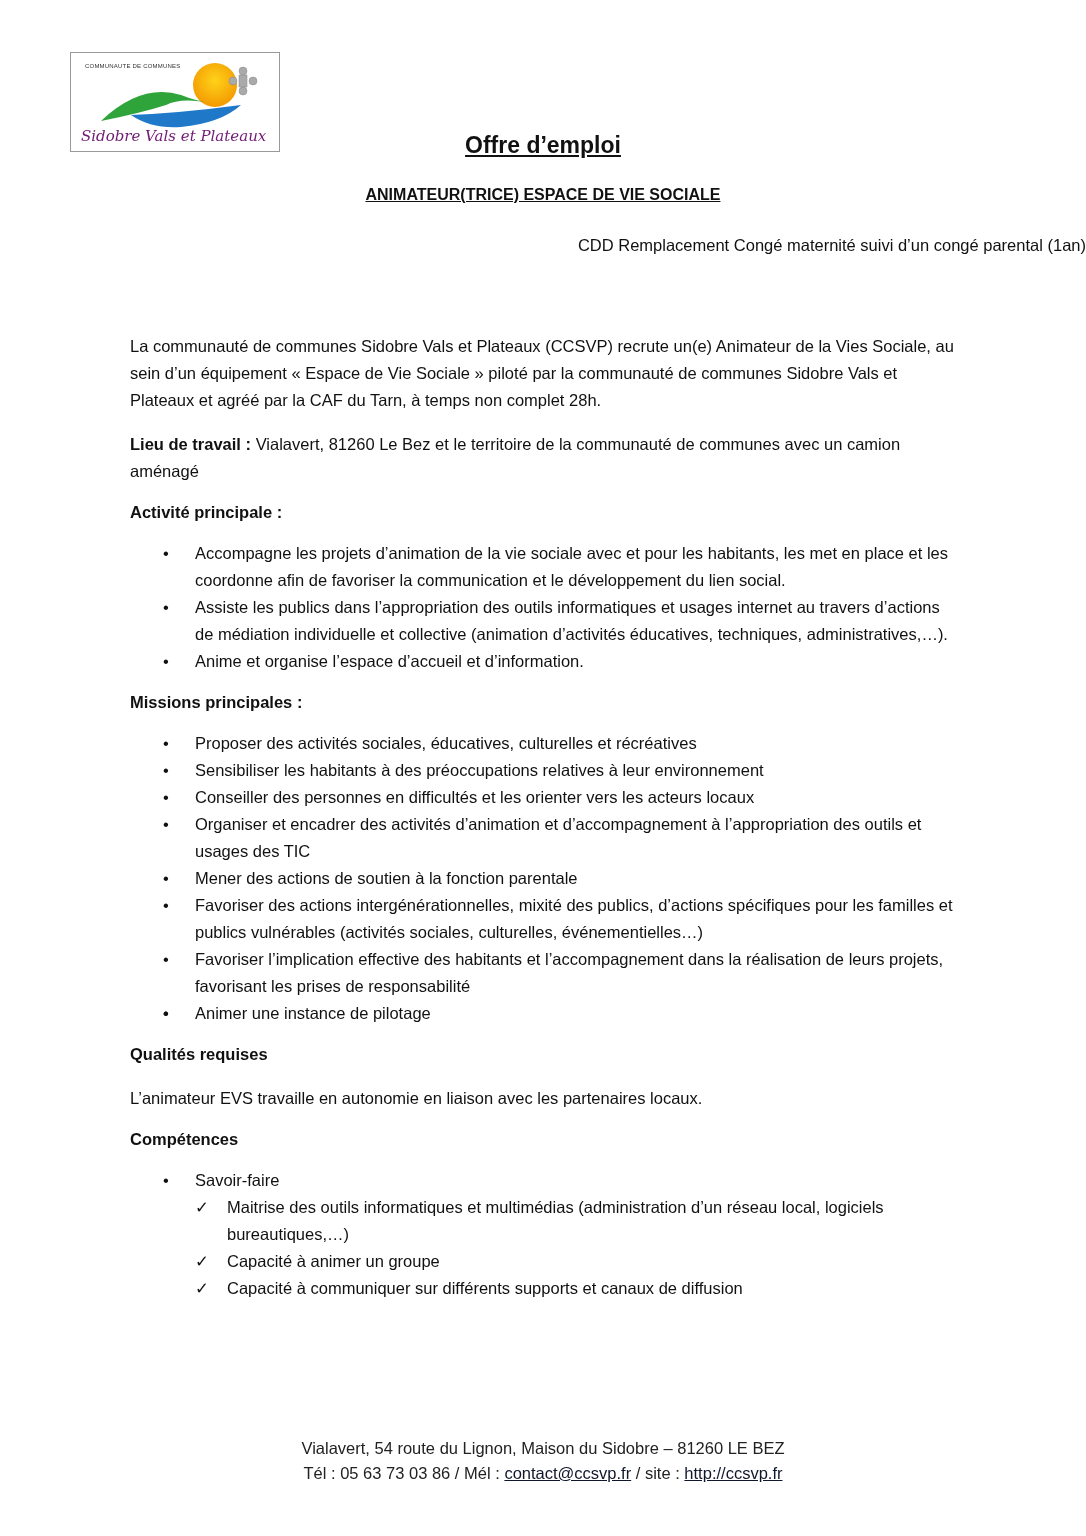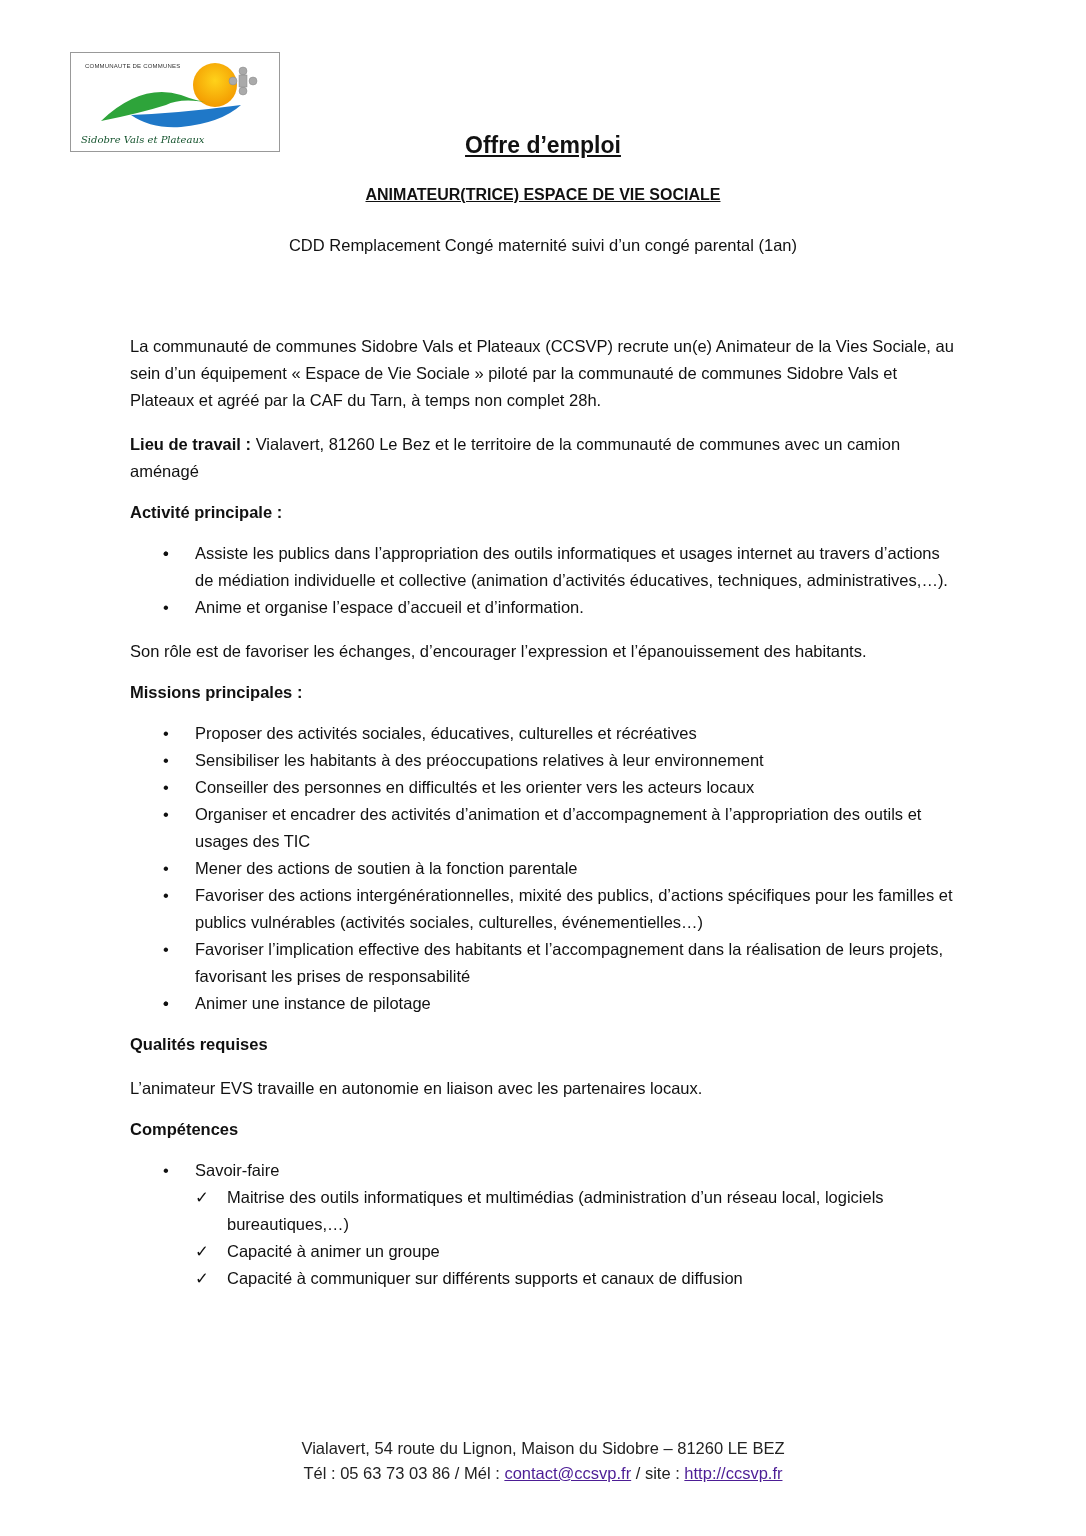--- a/index.html
+++ b/index.html
@@ -2,38 +2,38 @@
 <html><head>
 <meta charset="utf-8">
 <style>
   html, body { margin: 0; padding: 0; background: #ffffff; }
   body { width: 1086px; height: 1536px; position: relative; overflow: hidden;
          font-family: "Liberation Sans", sans-serif; color: #111; }
   .logo { position: absolute; left: 70px; top: 52px; width: 210px; height: 100px;
           border: 1px solid #999; background: #fff; box-sizing: border-box; }
   .logo .small { position: absolute; left: 14px; top: 10px; font-size: 6px; letter-spacing: 0.2px; color: #333; }
   .logo .script { position: absolute; left: 10px; bottom: 6px; font-family: "DejaVu Serif", serif; font-style: italic;
-                  font-size: 10px; color: #14532d; white-space: nowrap; }
+                  font-size: 15px; color: #701a75; white-space: nowrap; }
   .logo svg { position: absolute; left: 0; top: 0; }
   .title1 { position: absolute; left: 0; width: 1086px; top: 132px; text-align: center;
             font-size: 23px; font-weight: bold; text-decoration: underline; }
   .title2 { position: absolute; left: 0; width: 1086px; top: 186px; text-align: center;
             font-size: 16px; font-weight: bold; text-decoration: underline; }
-  .subtitle { position: absolute; left: 0; width: 1086px; top: 236px; text-align: center; font-size: 16.5px; }
+  .subtitle { position: absolute; left: 0; width: 1086px; top: 236px; text-align: right; font-size: 16.5px; }
   .content { position: absolute; left: 130px; top: 316px; width: 830px; font-size: 16.5px; line-height: 27px; }
   .content p { margin: 17px 0 14px 0; }
   .content .h { font-weight: bold; margin: 0 0 14px 0; }
   ul.bul { list-style: none; margin: 0 0 14px 0; padding: 0; }
   ul.bul li { position: relative; padding-left: 65px; }
   ul.bul li .dot { position: absolute; left: 33px; top: 0; }
   ul.chk { list-style: none; margin: 0; padding: 0; }
   ul.chk li { position: relative; padding-left: 97px; }
   ul.chk li .ck { position: absolute; left: 65px; top: 0; }
   .footer { position: absolute; left: 0; width: 1086px; top: 1436px; text-align: center; font-size: 16.5px; line-height: 25px; color: #222; }
-  .footer a { color: #4c1d95; text-decoration: underline; }
+  .footer a { color: #0f172a; text-decoration: underline; }
 </style>
 </head>
 <body>
 
 <div class="logo">
   <svg width="210" height="100" viewBox="0 0 210 100">
     <defs>
       <radialGradient id="sun" cx="50%" cy="40%" r="60%">
         <stop offset="0%" stop-color="#ffd21a"></stop>
         <stop offset="100%" stop-color="#f39a00"></stop>
@@ -57,25 +57,24 @@
 <div class="title1">Offre d’emploi</div>
 <div class="title2">ANIMATEUR(TRICE) ESPACE DE VIE SOCIALE</div>
 <div class="subtitle">CDD Remplacement Congé maternité suivi d’un congé parental (1an)</div>
 
 <div class="content">
   <p>La communauté de communes Sidobre Vals et Plateaux (CCSVP) recrute un(e) Animateur de la Vies Sociale, au sein d’un équipement « Espace de Vie Sociale » piloté par la communauté de communes Sidobre Vals et Plateaux et agréé par la CAF du Tarn, à temps non complet 28h.</p>
   <p><b>Lieu de travail :</b><span> Vialavert, 81260 Le Bez et le territoire de la communauté de communes avec un camion aménagé</span></p>
 
   <div class="h">Activité principale :</div>
   <ul class="bul">
-    <li><span class="dot">•</span></li>
+    <li><span class="dot">•</span><span>Accompagne les projets d’animation de la vie sociale avec et pour les habitants, les met en place et les coordonne afin de favoriser la communication et le développement du lien social.</span></li>
     <li><span class="dot">•</span><span>Assiste les publics dans l’appropriation des outils informatiques et usages internet au travers d’actions de médiation individuelle et collective (animation d’activités éducatives, techniques, administratives,…).</span></li>
     <li><span class="dot">•</span><span>Anime et organise l’espace d’accueil et d’information.</span></li>
   </ul>
-  <p>Son rôle est de favoriser les échanges, d’encourager l’expression et l’épanouissement des habitants.</p>
 
   <div class="h">Missions principales :</div>
   <ul class="bul">
     <li><span class="dot">•</span><span>Proposer des activités sociales, éducatives, culturelles et récréatives</span></li>
     <li><span class="dot">•</span><span>Sensibiliser les habitants à des préoccupations relatives à leur environnement</span></li>
     <li><span class="dot">•</span><span>Conseiller des personnes en difficultés et les orienter vers les acteurs locaux</span></li>
     <li><span class="dot">•</span><span>Organiser et encadrer des activités d’animation et d’accompagnement à l’appropriation des outils et usages des TIC</span></li>
     <li><span class="dot">•</span><span>Mener des actions de soutien à la fonction parentale</span></li>
     <li><span class="dot">•</span><span>Favoriser des actions intergénérationnelles, mixité des publics, d’actions spécifiques pour les familles et publics vulnérables (activités sociales, culturelles, événementielles…)</span></li>
     <li><span class="dot">•</span><span>Favoriser l’implication effective des habitants et l’accompagnement dans la réalisation de leurs projets, favorisant les prises de responsabilité</span></li>

